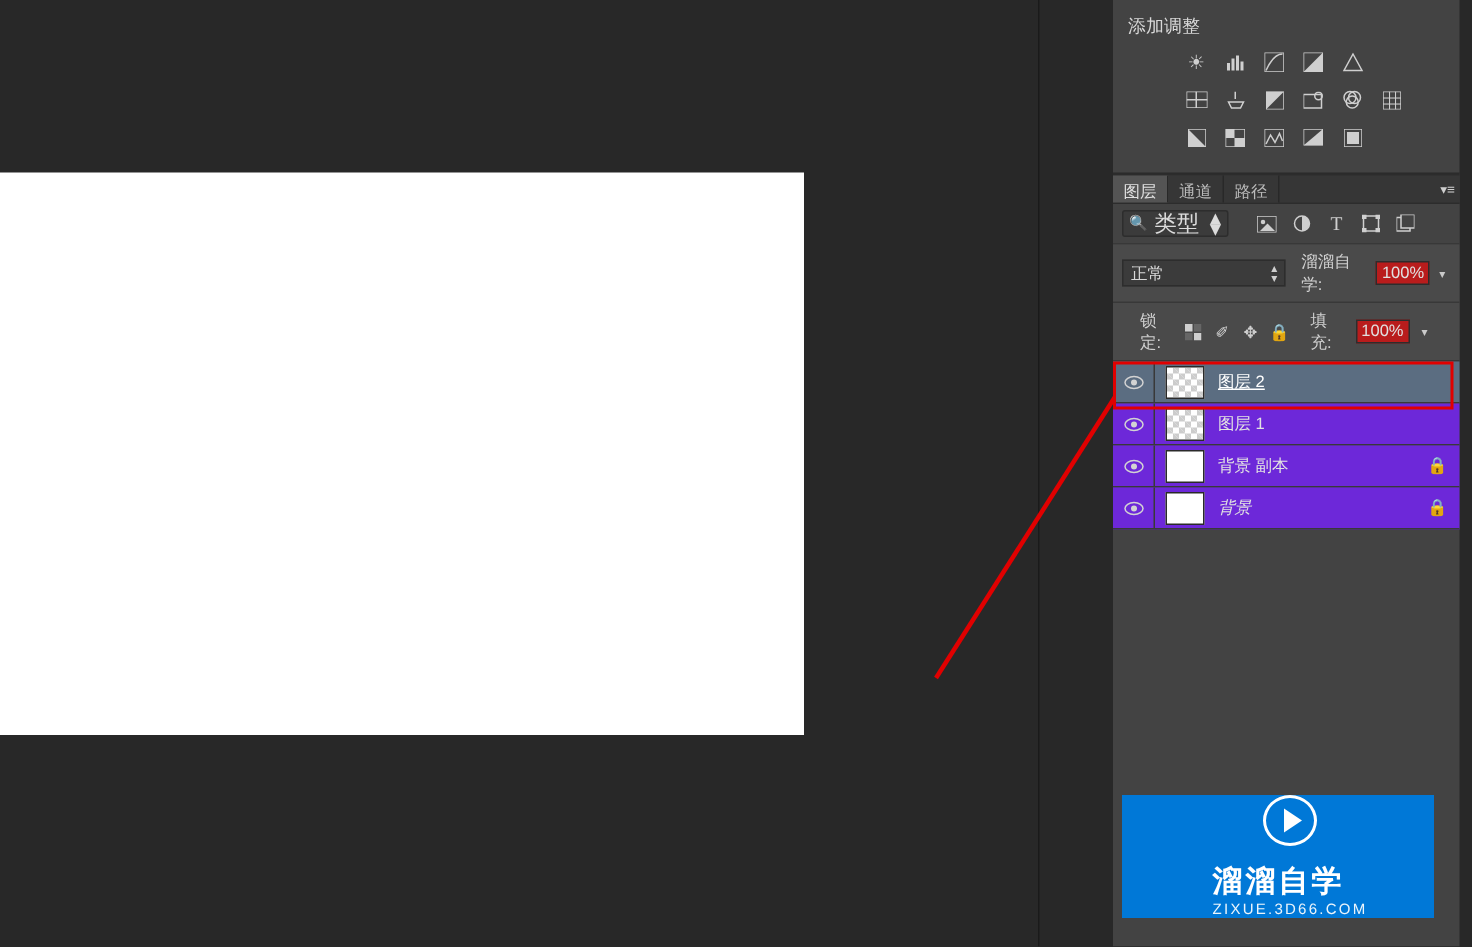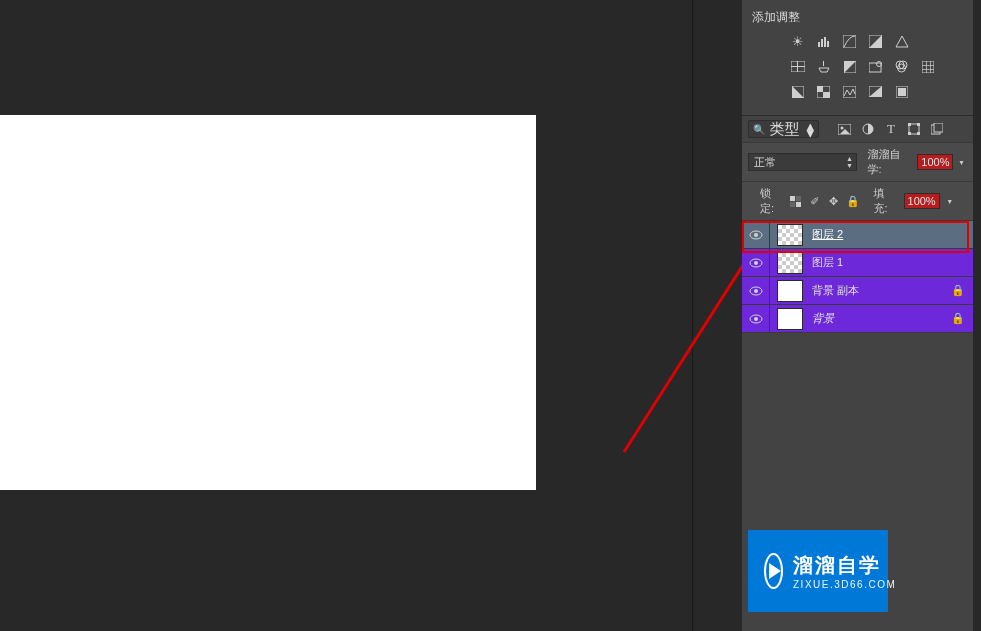--- a/index.html
+++ b/index.html
@@ -212,25 +212,26 @@
     .arrow-svg {
       position: absolute;
       left: 614px; top: 232px;
       width: 160px; height: 230px;
       pointer-events: none;
     }
     
     .watermark {
       position: absolute;
       left: 748px; top: 530px;
-      width: 140px; height: 82px;
+      width: 208px; height: 82px;
       background: #0078d7;
       display: flex; align-items: center;
       gap: 10px;
       padding-left: 16px;
+      flex-direction: column;
     }
     .wm-icon {
       width: 36px; height: 36px;
       border: 2.5px solid #fff;
       border-radius: 50%;
       display: flex; align-items: center; justify-content: center;
     }
     .wm-play {
       width: 0; height: 0;
       border-left: 12px solid #fff;
@@ -361,20 +362,26 @@
         </div>
       <div class="adj-icon">
           <svg width="12" height="12">
             <rect x="0" y="0" width="12" height="12" fill="none" stroke="#cfcfcf"></rect>
             <rect x="2" y="2" width="8" height="8" fill="#cfcfcf"></rect>
           </svg>
         </div>
     </div>
   </div>
 
+  <div class="panel-tabs">
+    <div class="tab active">图层</div>
+    <div class="tab">通道</div>
+    <div class="tab">路径</div>
+    <div class="panel-menu">▾≡</div>
+  </div>
 
   <div class="filter-row">
     <div class="type-select">
       <span style="font-size:10px;">🔍</span>
       <span>类型</span>
       <div class="arrows">
           <span>▴</span>
           <span>▾</span>
         </div>
     </div>

